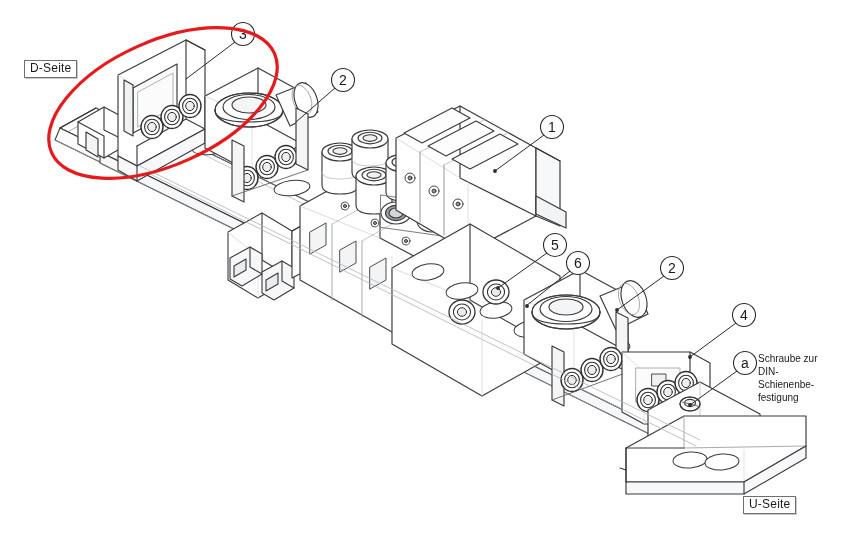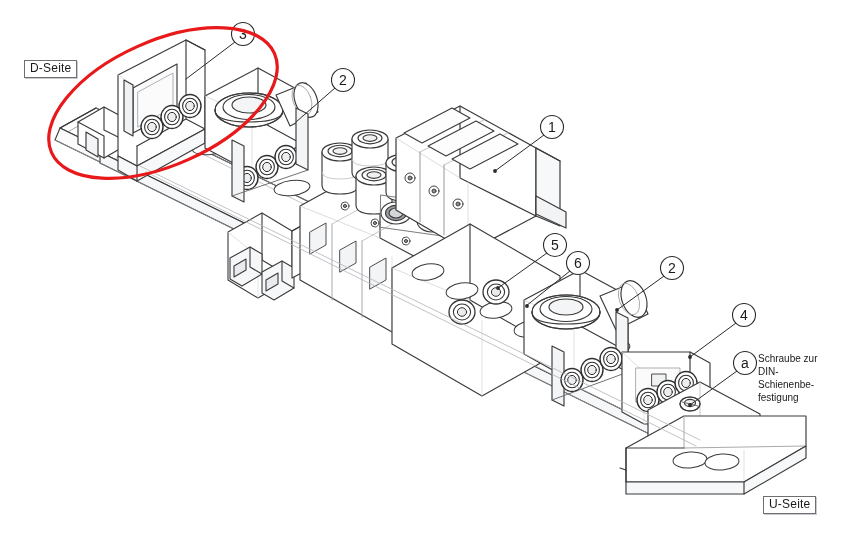--- a/index.html
+++ b/index.html
@@ -7,21 +7,21 @@
        font-family:"Liberation Sans", sans-serif;}
   #stage{position:relative;width:850px;height:540px;background:#fff;}
   svg{display:block;}
   .lbl-box{
     position:absolute;border:1px solid #6d6f72;background:#fff;
     font-size:12px;color:#1a1a1a;padding:1px 5px 2px 5px;
     letter-spacing:.2px;line-height:1.1;white-space:nowrap;
     box-shadow:1px 1px 0 #c9cbce;
   }
   #lbl-d{left:24px;top:60px;}
-  #lbl-u{left:763px;top:496px;}
+  #lbl-u{left:743px;top:496px;}
   .note{
     position:absolute;left:758px;top:352px;width:92px;
     font-size:10px;line-height:13px;color:#1a1a1a;
   }
 </style>
 </head>
 <body>
 
 <div id="stage">
 

